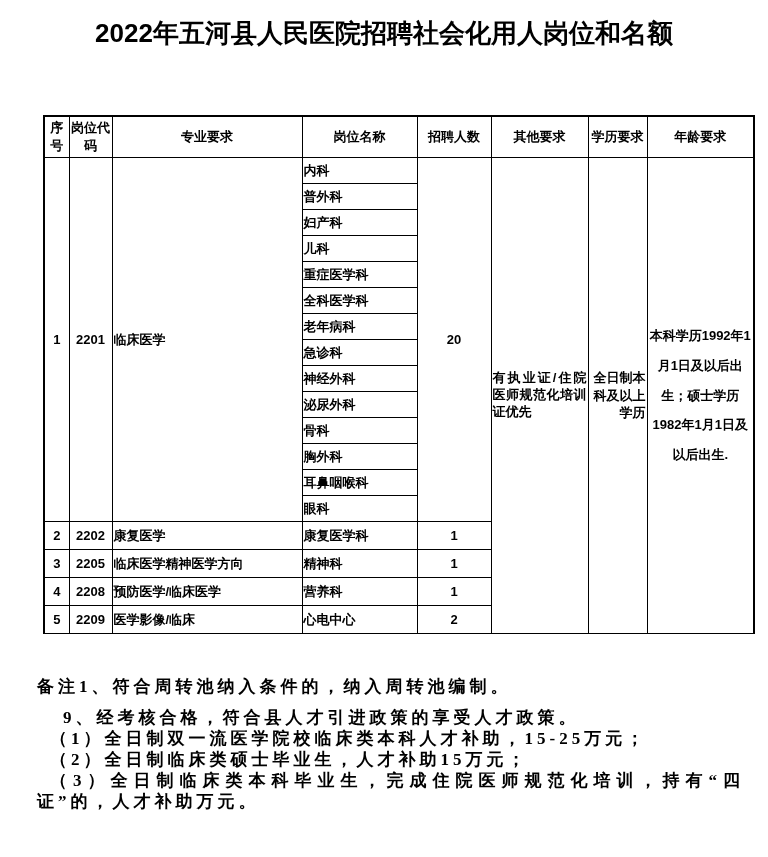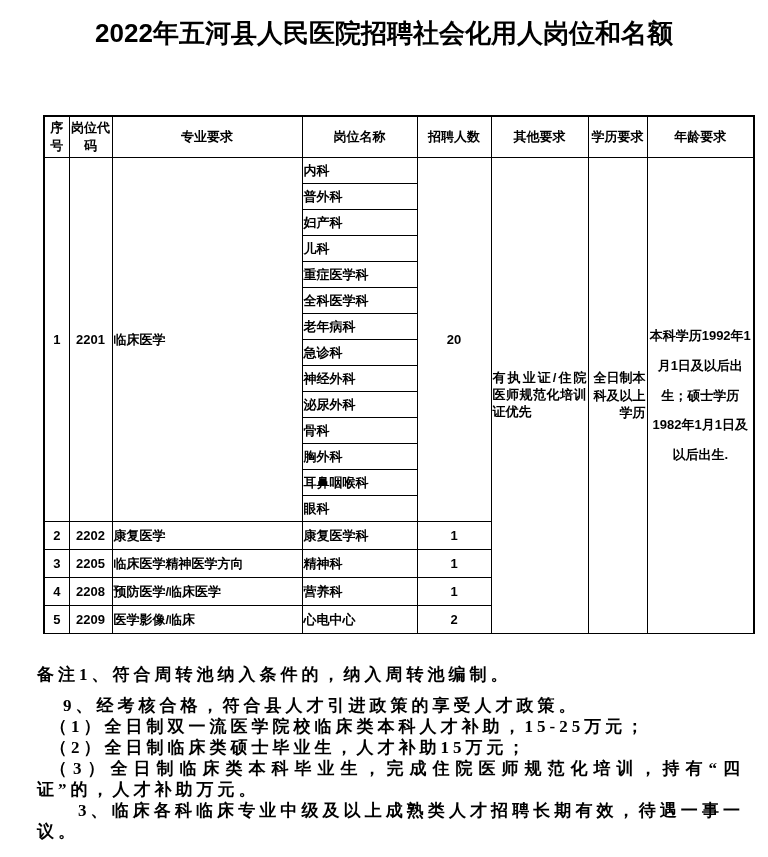--- a/index.html
+++ b/index.html
@@ -60,21 +60,21 @@
   }
   td.cell-age{
     text-align:center;
     font-size:12.5px;
     padding:0 2px;
     line-height:2.3;
   }
   td.no-bottom{border-bottom:none;}
   td.bb{border-bottom:2px solid #000;}
   .notes{
-    margin:30px 30px 0 37px;
+    margin:42px 30px 0 37px;
     width:707px;
   }
   .notes p{
     margin:0;
     font-family:"Liberation Serif","DejaVu Serif",serif;
     font-weight:bold;
     font-size:17px;
     line-height:21px;
     letter-spacing:4px;
     text-align:justify;
@@ -195,16 +195,15 @@
       </tr>
     </tbody>
   </table>
 
   <div class="notes">
     <p class="p1">备注1、符合周转池纳入条件的，纳入周转池编制。</p>
     <p class="p2">9、经考核合格，符合县人才引进政策的享受人才政策。</p>
     <p class="p3">（1）全日制双一流医学院校临床类本科人才补助，15-25万元；</p>
     <p class="p4">（2）全日制临床类硕士毕业生，人才补助15万元；</p>
     <p class="p5">（3）全日制临床类本科毕业生，完成住院医师规范化培训，持有“四证”的，人才补助万元。</p>
-    <p class="p6">3、临床各科临床专业中级及以上成熟类人才招聘长期有效，待遇一事一议。</p>
   </div>
 
 </div>
 
 </body></html>

